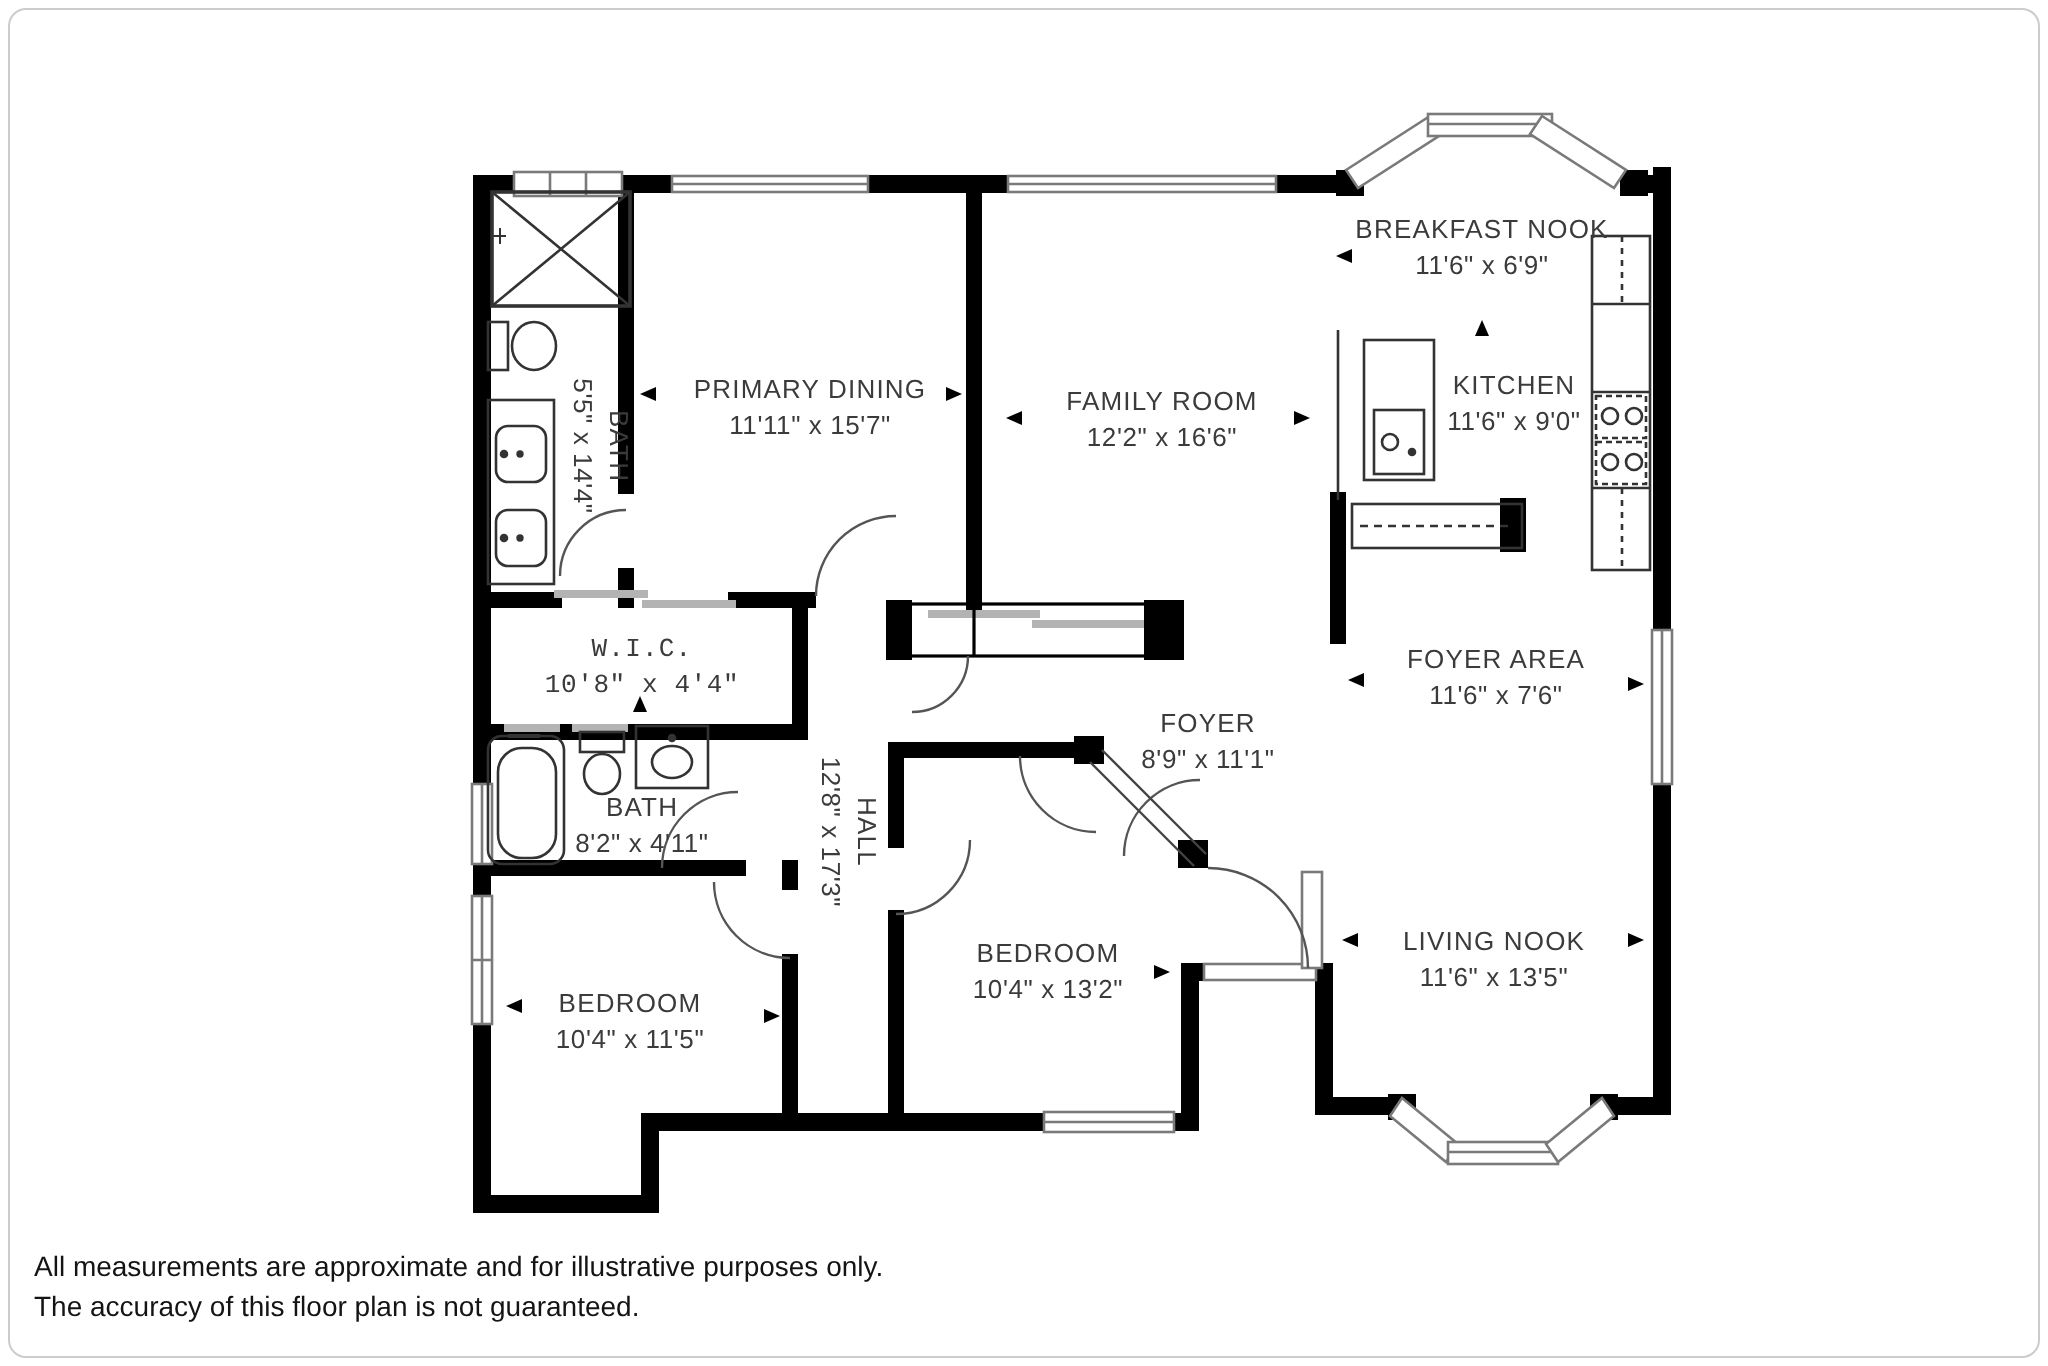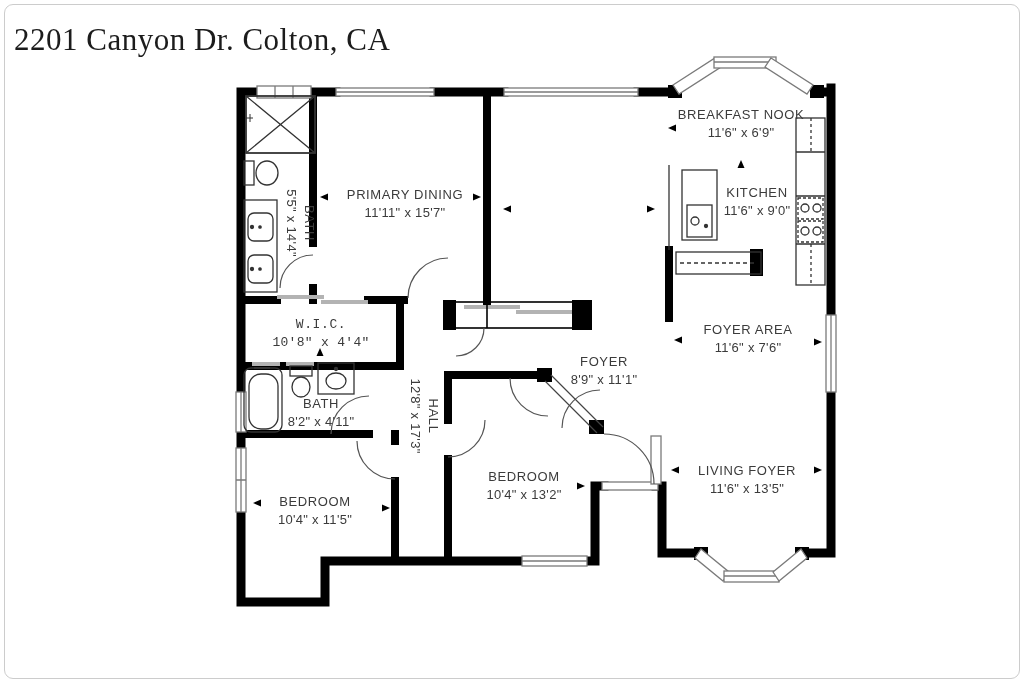--- a/index.html
+++ b/index.html
@@ -16,21 +16,20 @@
   .room-label.rot{transform:translate(-50%,-50%) rotate(90deg);}
   .room-label .rname{font-size:13px;letter-spacing:0.6px;}
   .room-label .rdims{font-size:13px;letter-spacing:0.3px;}
   .footer{position:absolute;left:17px;top:623px;color:#141414;font-size:14px;line-height:1.45;}
 </style>
 </head>
 <body>
 
 <div class="stage">
 
-  <h1 class="page-title">2201 Canyon Dr. Colton, CA</h1>
 
   <div class="plan">
     <svg width="1024" height="683" viewBox="0 0 1024 683">
 
       <g stroke="#000000" stroke-width="9" fill="none" stroke-linecap="square">
         <path d="M217 92 H233 M287 92 H312 M410 92 H480 M614 92 H650
                  M792 92 H807
                  M807 88 V315 M807 392 V553
                  M807 553 H779 M676 553 H638
                  M638 553 V486
@@ -207,20 +206,24 @@
       <div class="rdims">11'6" x 6'9"</div>
     </div>
     <div class="room-label" style="left: 733px; top: 202px;">
       <div class="rname">KITCHEN</div>
       <div class="rdims">11'6" x 9'0"</div>
     </div>
     <div class="room-label" style="left: 381px; top: 204px;">
       <div class="rname">PRIMARY DINING</div>
       <div class="rdims">11'11" x 15'7"</div>
     </div>
+    <div class="room-label" style="left: 557px; top: 210px;">
+      <div class="rname">FAMILY ROOM</div>
+      <div class="rdims">12'2" x 16'6"</div>
+    </div>
     <div class="room-label rot" style="left: 276px; top: 223px;">
       <div class="rname">BATH</div>
       <div class="rdims">5'5" x 14'4"</div>
     </div>
     <div class="room-label" style="left: 297px; top: 334px; font-family: Liberation Mono, monospace;">
       <div class="rname">W.I.C.</div>
       <div class="rdims">10'8" x 4'4"</div>
     </div>
     <div class="room-label" style="left: 580px; top: 371px;">
       <div class="rname">FOYER</div>
@@ -236,24 +239,28 @@
     </div>
     <div class="room-label" style="left: 500px; top: 486px;">
       <div class="rname">BEDROOM</div>
       <div class="rdims">10'4" x 13'2"</div>
     </div>
     <div class="room-label" style="left: 724px; top: 339px;">
       <div class="rname">FOYER AREA</div>
       <div class="rdims">11'6" x 7'6"</div>
     </div>
     <div class="room-label" style="left: 723px; top: 480px;">
-      <div class="rname">LIVING FOYER</div>
+      <div class="rname">LIVING NOOK</div>
       <div class="rdims">11'6" x 13'5"</div>
     </div>
     <div class="room-label" style="left: 291px; top: 511px;">
       <div class="rname">BEDROOM</div>
       <div class="rdims">10'4" x 11'5"</div>
     </div>
   </div>
 
+  <div class="footer">
+    <div>All measurements are approximate and for illustrative purposes only.</div>
+    <div>The accuracy of this floor plan is not guaranteed.</div>
+  </div>
 
   <div class="frame"></div>
 </div>
 
 </body></html>

